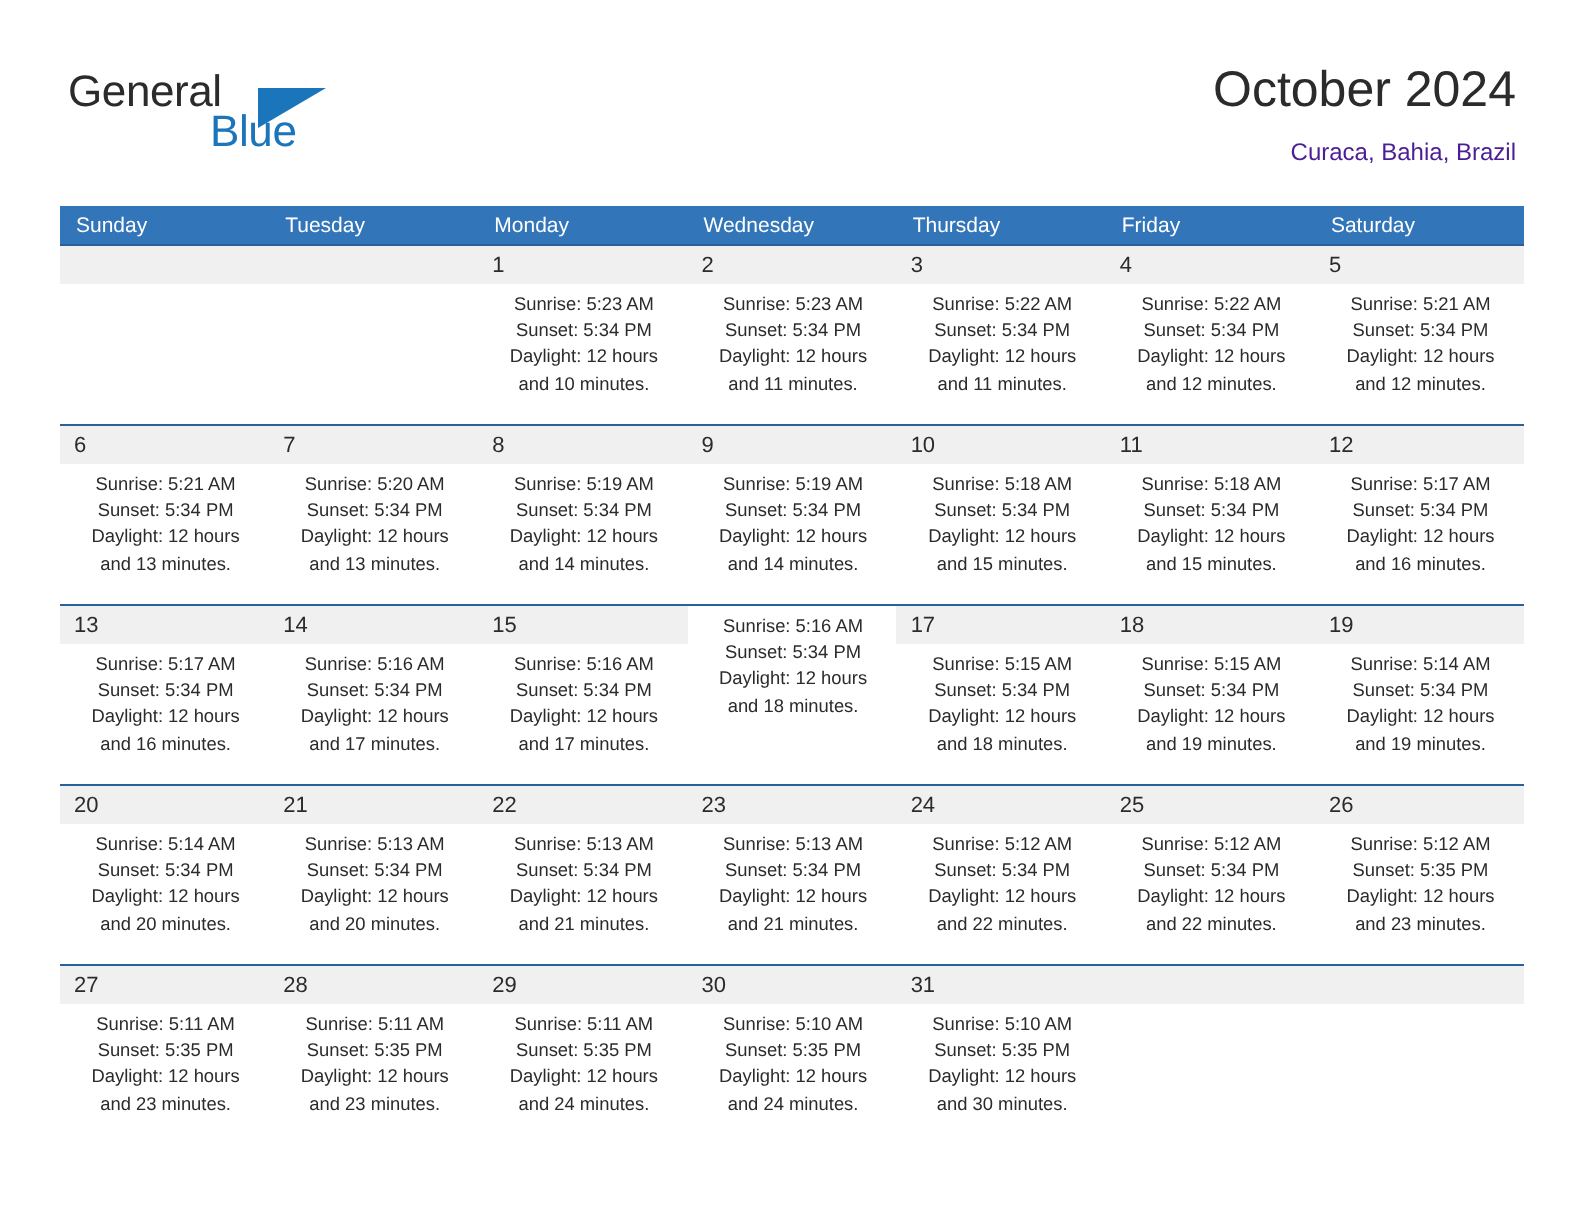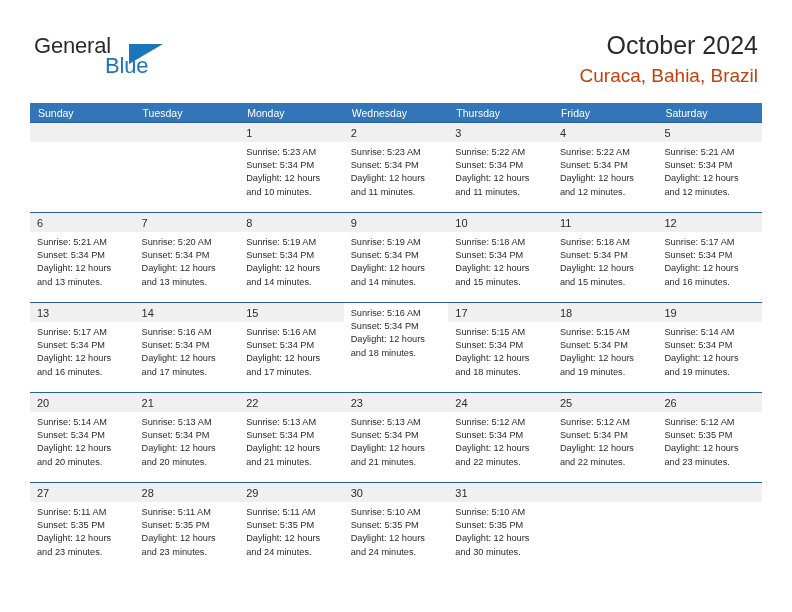--- a/index.html
+++ b/index.html
@@ -75,22 +75,22 @@
   }
   .cal-title {
     font-size: 25px;
     color: #2b2b2b;
     line-height: 31px;
     font-weight: normal;
     margin: 0;
     white-space: nowrap;
   }
   .cal-subtitle {
-    font-size: 19px;
-    color: #c2410c;
+    font-size: 12px;
+    color: #4c1d95;
     line-height: 18px;
     margin: 6px 0 0 0;
     white-space: nowrap;
   }
 
   
   .calendar {
     position: absolute;
     left: 30px;
     top: 103px;
@@ -132,20 +132,21 @@
     background: #f0f0f0;
     padding-left: 7px;
   }
   .day-num {
     font-size: 11px;
     color: #2b2b2b;
     line-height: 19px;
   }
   .day-body {
     padding: 4px 6px 0 7px;
+    text-align: center;
   }
   .day-line {
     font-size: 9.2px;
     color: #2b2b2b;
     line-height: 13.2px;
     white-space: nowrap;
   }
   .day-cell.empty .day-num-band { background: #f0f0f0; }
 </style>
 </head>

